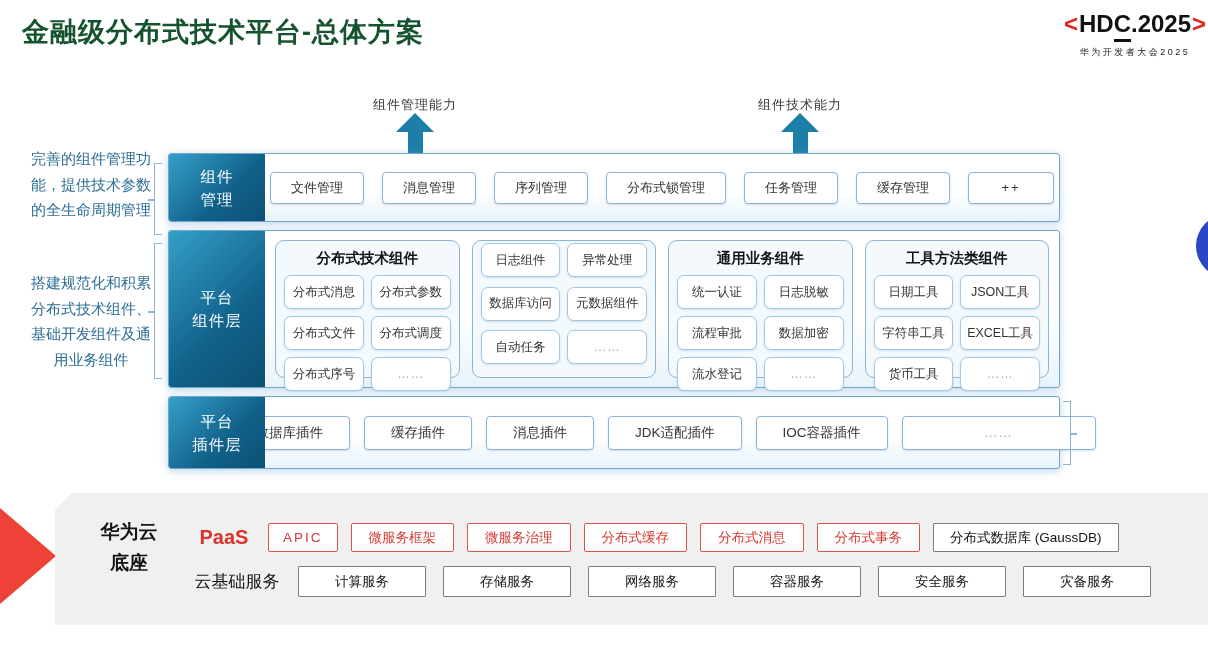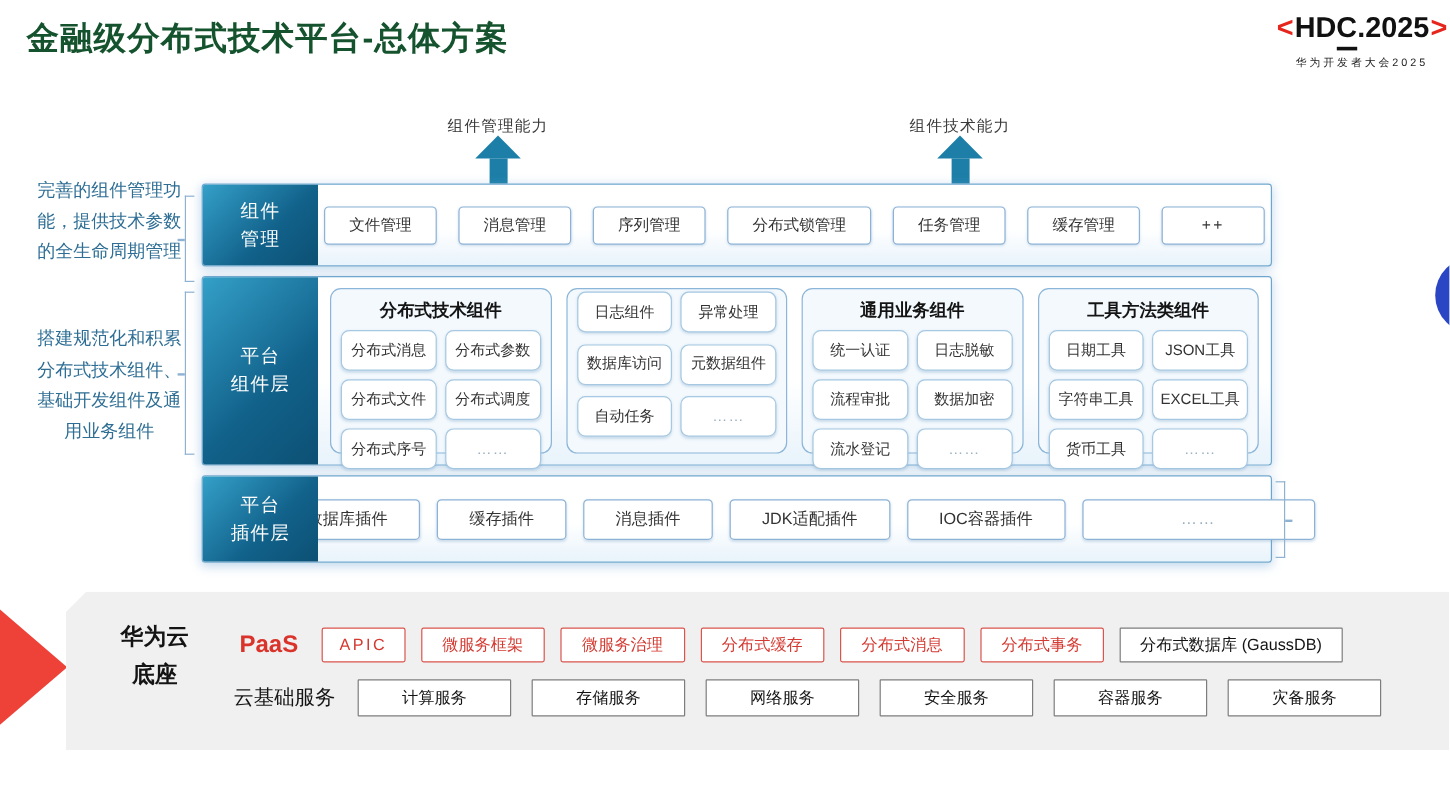--- a/index.html
+++ b/index.html
@@ -208,21 +208,21 @@
       <div class="red-chip">分布式消息</div>
       <div class="red-chip">分布式事务</div>
       <div class="gray-chip">分布式数据库 (GaussDB)</div>
     </div>
 
     <div class="iaas-row">
       <div class="iaas-label">云基础服务</div>
       <div class="gray-chip">计算服务</div>
       <div class="gray-chip">存储服务</div>
       <div class="gray-chip">网络服务</div>
+      <div class="gray-chip">容器服务</div>
       <div class="gray-chip">安全服务</div>
-      <div class="gray-chip">容器服务</div>
       <div class="gray-chip">灾备服务</div>
     </div>
   </div>
 
   <div class="blue-dot"></div>
 
 </div>
 
 </body></html>

